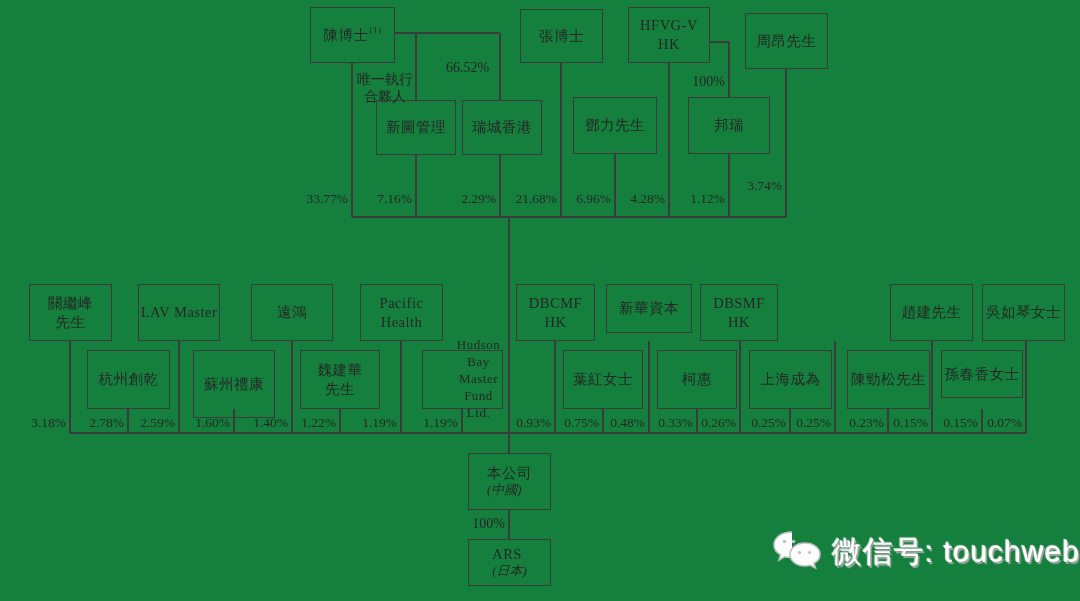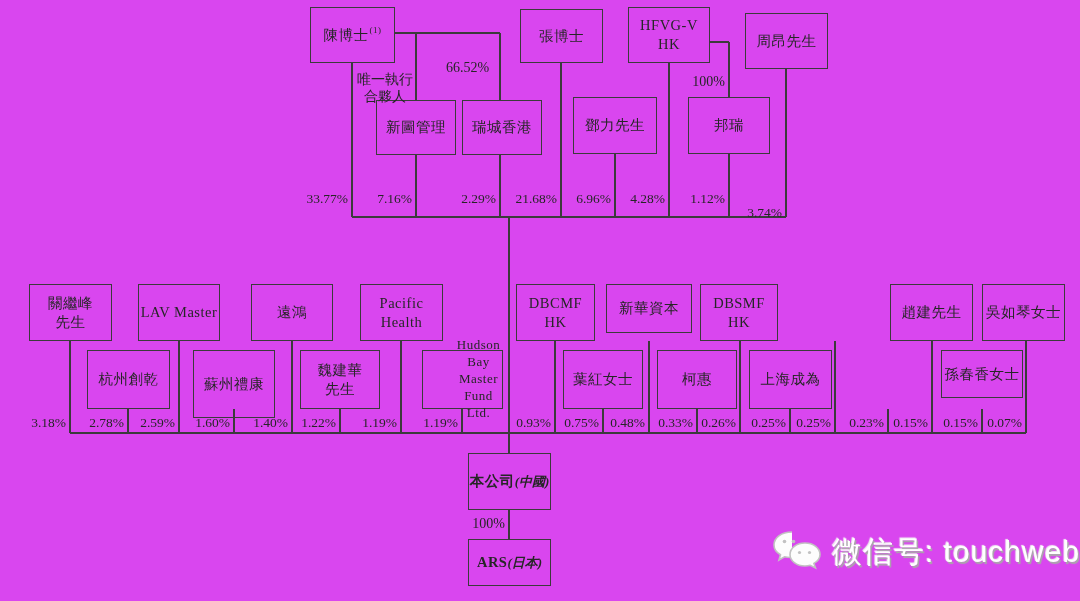--- a/index.html
+++ b/index.html
@@ -1,38 +1,38 @@
 <!DOCTYPE html>
 <html><head>
 <meta charset="utf-8">
 <style>
   html,body{margin:0;padding:0;background:#ffffff;}
   .stage{
-    position:relative;width:1080px;height:601px;background:#d946ef;
+    position:relative;width:1080px;height:601px;background:#15803d;
     font-family:"Liberation Serif","DejaVu Serif",serif;color:#262626;overflow:hidden;
   }
   .lines{position:absolute;left:0;top:0;}
   .box{
     position:absolute;border:1.5px solid #3b3b3b;box-sizing:border-box;
     display:flex;align-items:center;justify-content:center;
     text-align:center;font-size:14.5px;letter-spacing:0.5px;line-height:1.28;
     background:transparent;
   }
   .box .lbl{white-space:pre-line;}
   .box.sm{font-size:13px;line-height:1.3;padding-left:32px;}
   .box sup{font-size:9px;line-height:1;transform:translateY(-5px);margin-left:1px;}
   .pct{
     position:absolute;font-size:13.5px;text-align:right;white-space:nowrap;
   }
   .note{
     position:absolute;font-size:14px;line-height:1.18;white-space:pre-line;
   }
   .note.ra{text-align:right;}
   .sub{font-style:italic;font-size:13px;letter-spacing:0;}
-  .stack{display:flex;flex-direction:row;align-items:flex-end;font-weight:bold;}
+  .stack{display:flex;flex-direction:column;align-items:flex-start;}
   .wm{position:absolute;left:771px;top:529px;display:flex;align-items:center;gap:7px;}
   .wm-text{
     font-family:"Liberation Sans","DejaVu Sans",sans-serif;
     font-size:30px;color:#ffffff;letter-spacing:1px;white-space:nowrap;
     text-shadow:1.5px 1.5px 1px #a9a9a9,-1px -1px 1px #f2f2f2;
   }
 </style>
 </head>
 <body>
 
@@ -110,21 +110,21 @@
   <div class="note" style="left:446px;top:60px;">66.52%</div>
   <div class="note ra" style="left:682px;top:74px;width:43px;">100%</div>
 
   <div class="pct" style="left:292px;top:191px;width:56px">33.77%</div>
   <div class="pct" style="left:356px;top:191px;width:56px">7.16%</div>
   <div class="pct" style="left:440px;top:191px;width:56px">2.29%</div>
   <div class="pct" style="left:501px;top:191px;width:56px">21.68%</div>
   <div class="pct" style="left:555px;top:191px;width:56px">6.96%</div>
   <div class="pct" style="left:609px;top:191px;width:56px">4.28%</div>
   <div class="pct" style="left:669px;top:191px;width:56px">1.12%</div>
-  <div class="pct" style="left:726px;top:205px;width:56px">3.74%</div>
+  <div class="pct" style="left:726px;top:178px;width:56px">3.74%</div>
 
   <div class="box" style="left:29px;top:284px;width:83px;height:57px">
     <span class="lbl">關繼峰
 先生</span>
   </div>
   <div class="box" style="left:138px;top:284px;width:82px;height:57px">
     <span class="lbl">LAV Master</span>
   </div>
   <div class="box" style="left:251px;top:284px;width:82px;height:57px">
     <span class="lbl">遠鴻</span>
@@ -167,20 +167,23 @@
 Ltd.</span>
   </div>
   <div class="box" style="left:563px;top:350px;width:80px;height:59px">
     <span class="lbl">葉紅女士</span>
   </div>
   <div class="box" style="left:657px;top:350px;width:80px;height:59px">
     <span class="lbl">柯惠</span>
   </div>
   <div class="box" style="left:749px;top:350px;width:83px;height:59px">
     <span class="lbl">上海成為</span>
+  </div>
+  <div class="box" style="left:847px;top:350px;width:83px;height:59px">
+    <span class="lbl">陳勁松先生</span>
   </div>
   <div class="box" style="left:941px;top:350px;width:82px;height:48px">
     <span class="lbl">孫春香女士</span>
   </div>
 
   <div class="pct" style="left:16px;top:415px;width:50px">3.18%</div>
   <div class="pct" style="left:74px;top:415px;width:50px">2.78%</div>
   <div class="pct" style="left:125px;top:415px;width:50px">2.59%</div>
   <div class="pct" style="left:180px;top:415px;width:50px">1.60%</div>
   <div class="pct" style="left:238px;top:415px;width:50px">1.40%</div>

